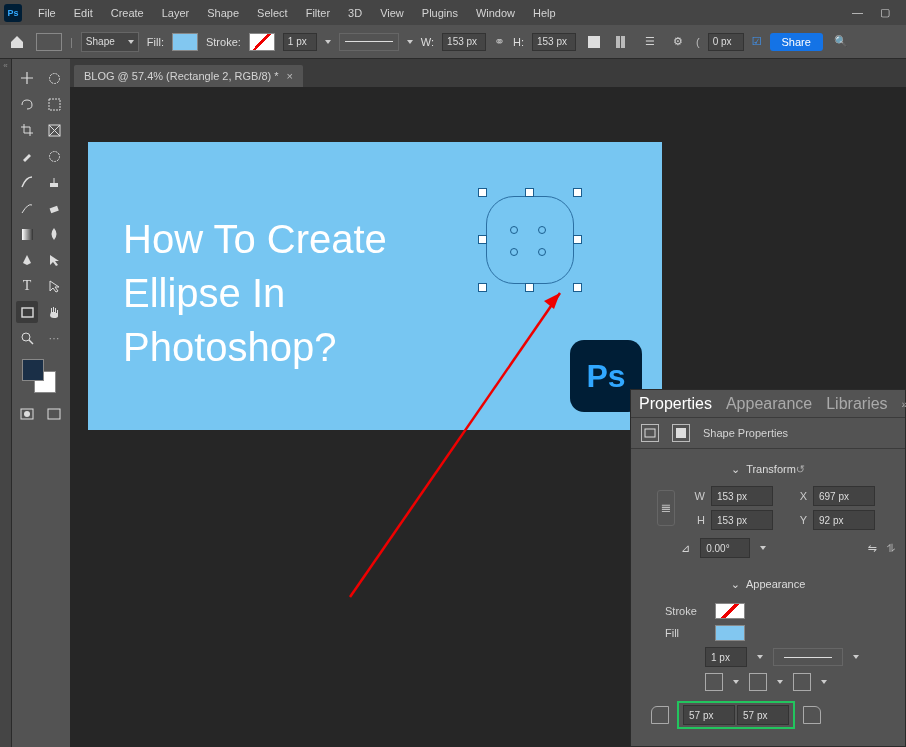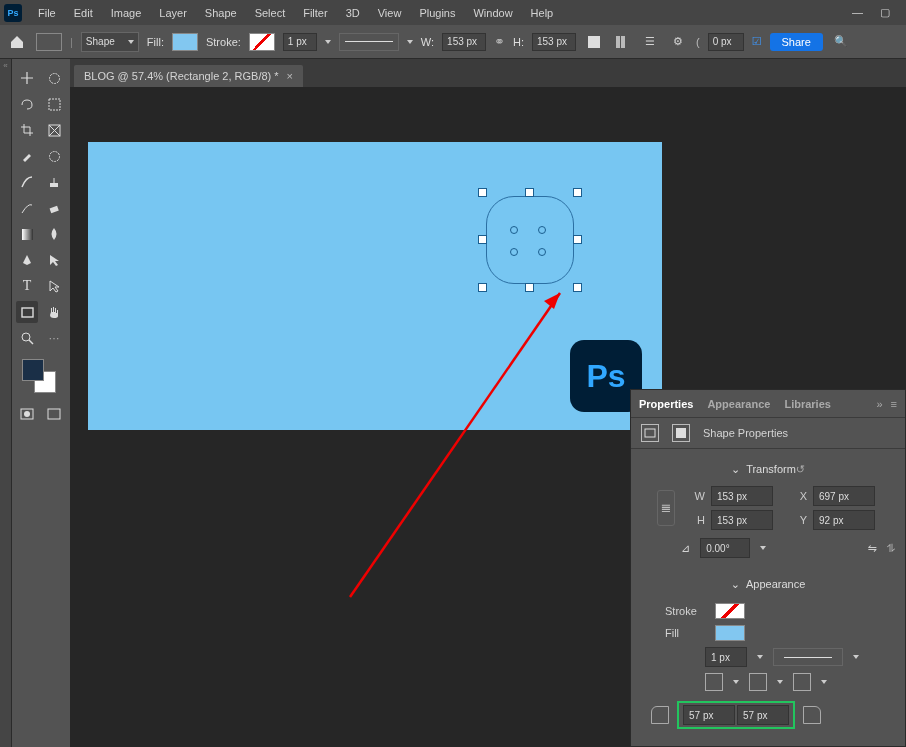--- a/index.html
+++ b/index.html
@@ -48,21 +48,21 @@
 .sel-ellipse { position:absolute; inset: 6px; border-radius: 28px; border: 1px solid #2b6fa3; }
 .handle { position: absolute; width: 9px; height: 9px; background: #fff; border: 1px solid #1b5e8f; }
 .h-tl{top:-2px;left:-2px}.h-tr{top:-2px;right:-2px}.h-bl{bottom:-2px;left:-2px}.h-br{bottom:-2px;right:-2px}
 .h-t{top:-2px;left:45px}.h-b{bottom:-2px;left:45px}.h-l{top:45px;left:-2px}.h-r{top:45px;right:-2px}
 .anchor{position:absolute;width:8px;height:8px;border:1px solid #1b5e8f;border-radius:50%;background:transparent}
 .a1{top:36px;left:30px}.a2{top:36px;left:58px}.a3{top:58px;left:30px}.a4{top:58px;left:58px}
 .arrow { position: absolute; left: 270px; top: 190px; pointer-events: none; }
 
 .rightpanel { position: absolute; right: 0; bottom: 0; width: 276px; height: 358px; background: #535353; border: 1px solid #2a2a2a; display: flex; flex-direction: column; }
 .panel-tabs { display: flex; align-items: center; height: 28px; border-bottom: 1px solid #3b3b3b; padding: 0 8px; gap: 14px; }
-.panel-tab { color: #aaa; cursor: pointer; font-size: 11px; font-weight: bold; }
+.panel-tab { color: #aaa; cursor: pointer; font-size: 16px; }
 .panel-tab.active { color: #fff; }
 .panel-tabs-right { margin-left: auto; display: flex; gap: 8px; color: #aaa; }
 .panel-sub { display: flex; align-items: center; gap: 13px; padding: 6px 10px; border-bottom: 1px solid #3b3b3b; }
 .sub-icon { width: 18px; height: 18px; border: 1px solid #bbb; display: flex; align-items: center; justify-content: center; }
 .panel-body { padding: 8px 10px; overflow: hidden; }
 .section-hdr { display: flex; align-items: center; justify-content: center; padding: 6px 2px; color: #ddd; }
 .sec-caret { margin-right: 6px; }
 .reset-icon { color: #aaa; }
 .transform-grid { display: grid; grid-template-columns: 24px 18px 72px 18px 72px; gap: 4px 6px; align-items: center; margin: 4px 0 8px 16px; }
 .link-chain { grid-row: 1/3; width: 18px; height: 36px; border: 1px solid #666; display: flex; align-items: center; justify-content: center; color: #bbb; border-radius: 3px; }
@@ -78,21 +78,21 @@
 .corner-vals { display: flex; gap: 2px; border: 2px solid #22c55e; padding: 2px 4px; }
 .corner-vals .tinput { width: 52px; }
 </style>
 </head>
 <body>
 
 <div class="menubar">
   <div class="ps-icon">Ps</div>
   <div class="menu-item">File</div>
   <div class="menu-item">Edit</div>
-  <div class="menu-item">Image</div>
+  <div class="menu-item">Create</div>
   <div class="menu-item">Layer</div>
   <div class="menu-item">Shape</div>
   <div class="menu-item">Select</div>
   <div class="menu-item">Filter</div>
   <div class="menu-item">3D</div>
   <div class="menu-item">View</div>
   <div class="menu-item">Plugins</div>
   <div class="menu-item">Window</div>
   <div class="menu-item">Help</div>
   <div class="menubar-right">
@@ -286,20 +286,23 @@
 
   <div class="main">
     <div class="doctab-row">
       <div class="doctab">
         <span>BLOG @ 57.4% (Rectangle 2, RGB/8) *</span>
         <span class="doctab-x">×</span>
       </div>
     </div>
     <div class="canvas-area">
       <div class="canvas">
+        <div class="title-text" style="white-space:pre">How To Create
+Ellipse In
+Photoshop?</div>
         <div class="ps-logo">Ps</div>
         <div class="selbox">
           <div class="sel-ellipse"></div>
           <div class="handle h-tl"></div>
             <div class="handle h-t"></div>
             <div class="handle h-tr"></div>
           <div class="handle h-l"></div>
             <div class="handle h-r"></div>
           <div class="handle h-bl"></div>
             <div class="handle h-b"></div>

